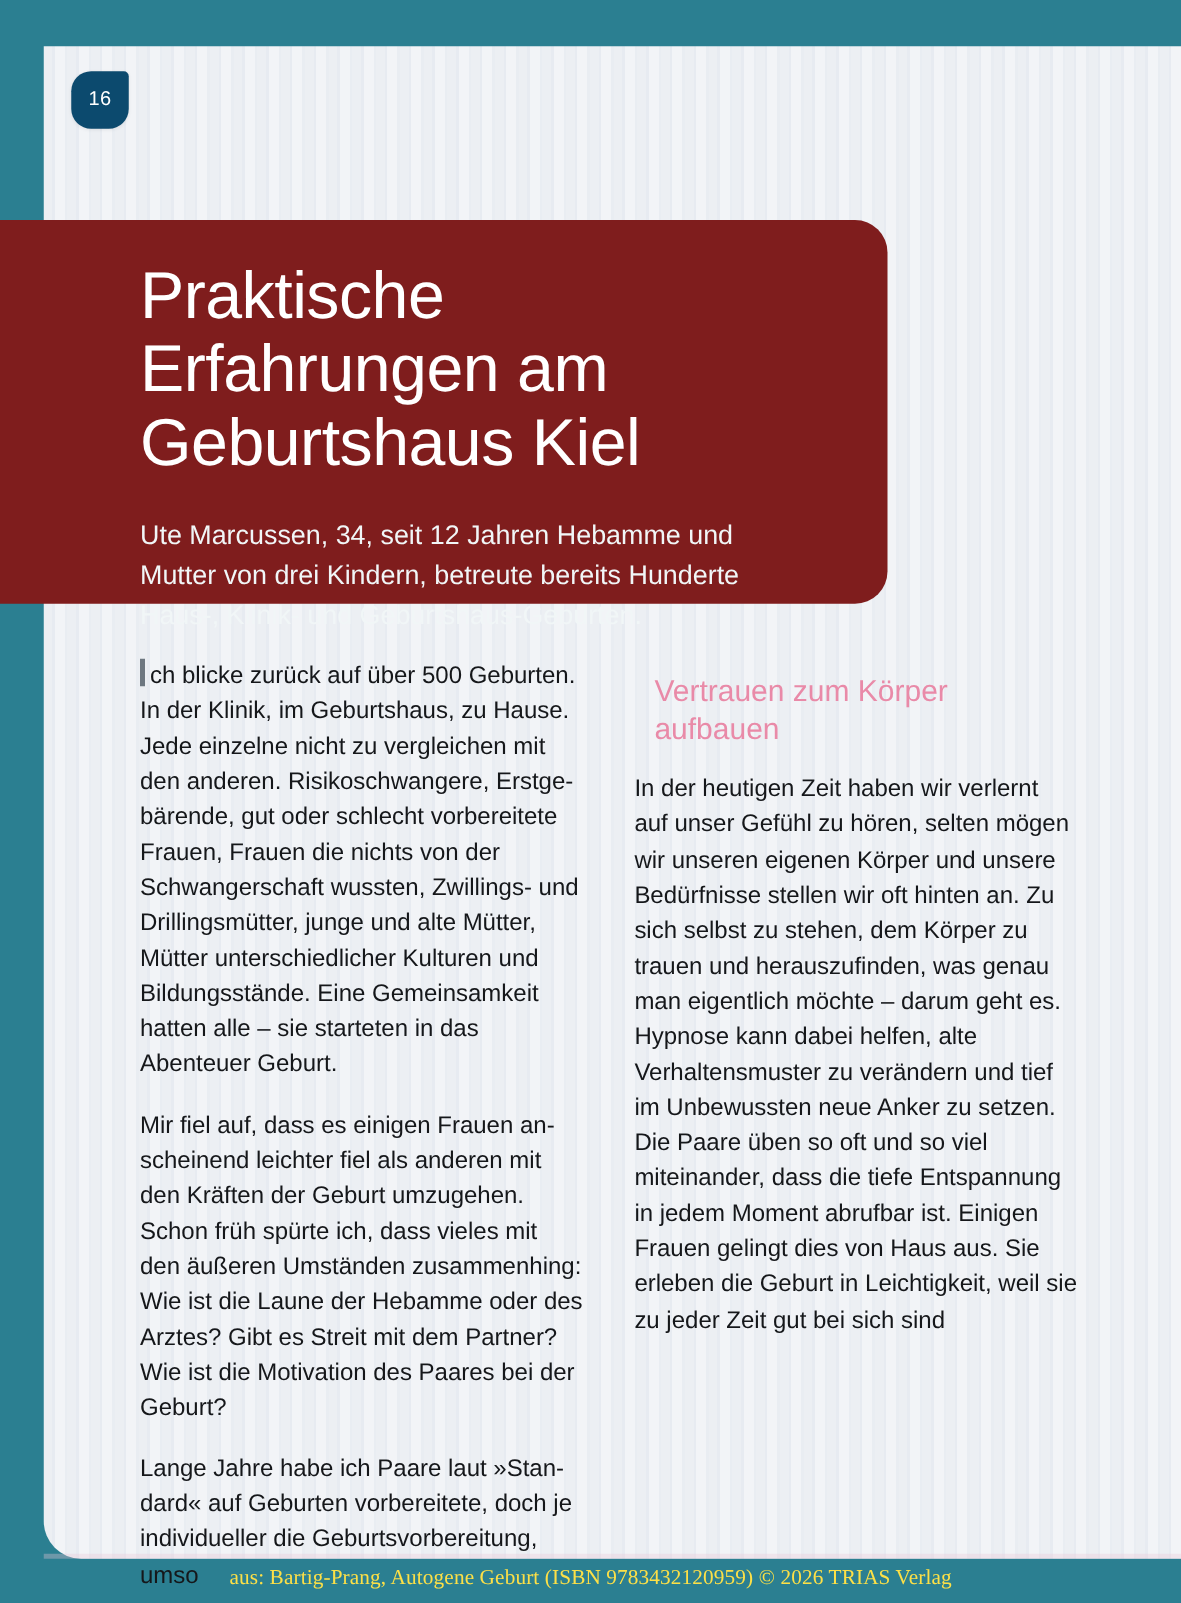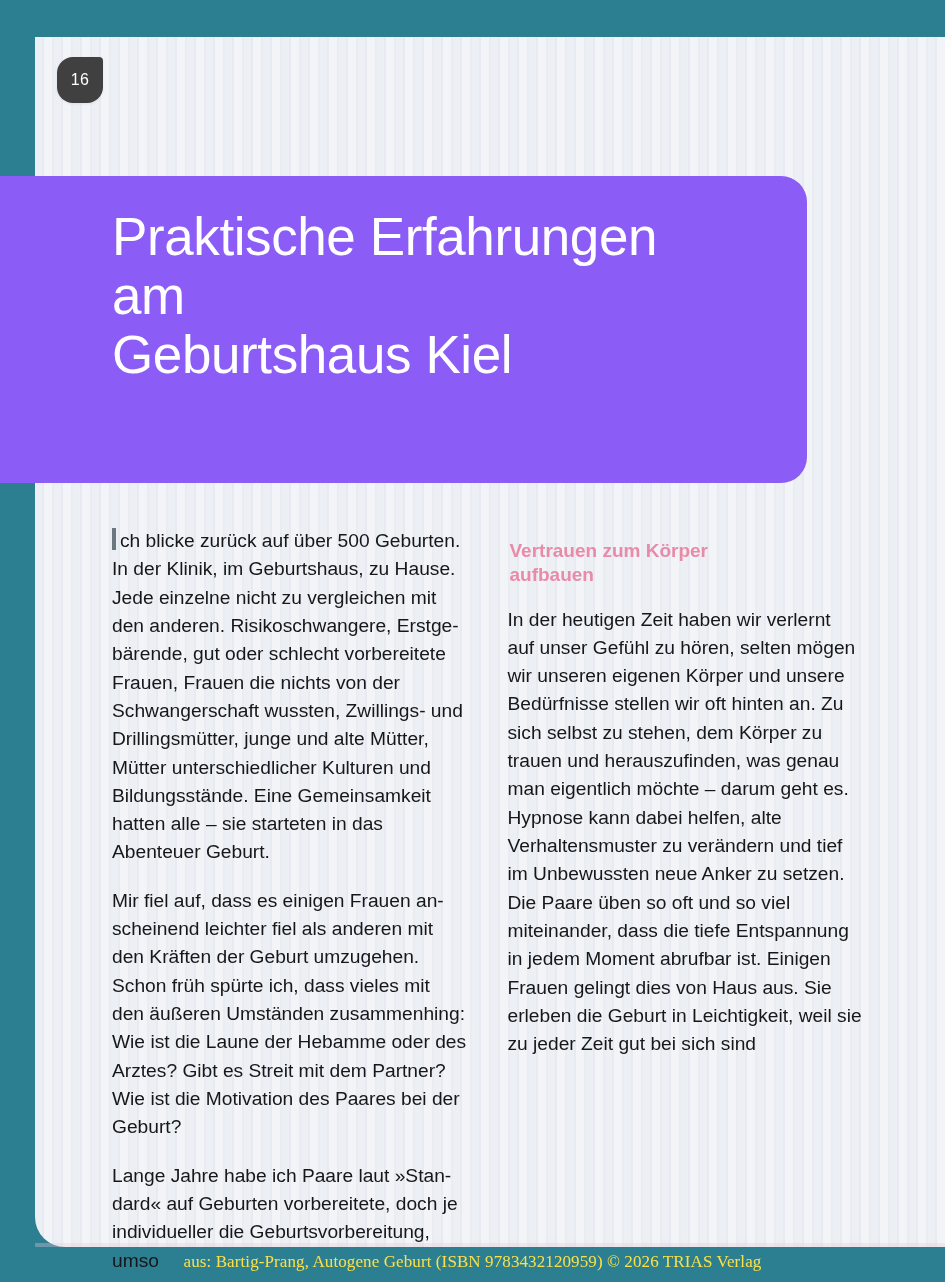--- a/index.html
+++ b/index.html
@@ -52,40 +52,40 @@
     background: rgba(236,200,215,0.35);
   }
 
   
   #page-badge {
     position: absolute;
     left: 57px;
     top: 57px;
     width: 46px;
     height: 46px;
-    background: #404040;
+    background: #0c4a6e;
     border-radius: 16px 4px 16px 16px;
     color: #ffffff;
     font-size: 16px;
     display: flex;
     align-items: center;
     justify-content: center;
     letter-spacing: 0.3px;
     box-shadow: 0 1px 3px rgba(0,0,0,0.07);
     z-index: 6;
   }
 
   
   #header-block {
     position: absolute;
     left: 0;
     top: 176px;
-    width: 807px;
+    width: 710px;
     height: 307px;
-    background: #8b5cf6;
+    background: #7f1d1d;
     border-radius: 0 26px 26px 0;
     z-index: 5;
     box-sizing: border-box;
     padding: 26px 70px 0 112px;
   }
 
   #article-title {
     color: #ffffff;
     font-size: 53px;
     line-height: 1.11;
@@ -133,24 +133,24 @@
   .dropcap-rule {
     display: inline-block;
     width: 4px;
     height: 22px;
     background: #6d7780;
     vertical-align: -3px;
     margin-right: 4px;
   }
   .section-heading {
     color: #e98aa8;
-    font-size: 19px;
+    font-size: 24px;
     line-height: 1.25;
-    font-weight: 700;
-    margin: 12px 0 19px 2px;
+    font-weight: 400;
+    margin: 12px 0 19px 16px;
     white-space: pre-line;
   }
 
   
   #footer-attribution {
     position: absolute;
     left: 0;
     right: 0;
     bottom: 10px;
     text-align: center;
@@ -166,20 +166,21 @@
 
 <div id="page-root">
 
   <div id="paper"></div>
 
   <div id="page-badge">16</div>
 
   <div id="header-block">
     <h1 id="article-title">Praktische Erfahrungen am
 Geburtshaus Kiel</h1>
+    <p id="article-standfirst">Ute Marcussen, 34, seit 12 Jahren Hebamme und Mutter von drei Kindern, betreute bereits Hunderte Haus-, Klinik- und Geburts­haus-Geburten.</p>
   </div>
 
   <div id="body-columns">
 
     <div class="body-column">
       <p class="body-para first-para"><span class="dropcap-rule"></span><span>ch blicke zurück auf über 500 Geburten. In der Klinik, im Geburtshaus, zu Hause. Jede einzelne nicht zu vergleichen mit den anderen. Risikoschwangere, Erstge­bärende, gut oder schlecht vorbereitete Frauen, Frauen die nichts von der Schwan­gerschaft wussten, Zwillings- und Dril­lingsmütter, junge und alte Mütter, Mütter unterschiedlicher Kulturen und Bildungs­stände. Eine Gemeinsamkeit hatten alle – sie starteten in das Abenteuer Geburt.</span></p>
       <p class="body-para">Mir fiel auf, dass es einigen Frauen an­scheinend leichter fiel als anderen mit den Kräften der Geburt umzugehen. Schon früh spürte ich, dass vieles mit den äuße­ren Umständen zusammenhing: Wie ist die Laune der Hebamme oder des Arztes? Gibt es Streit mit dem Partner? Wie ist die Moti­vation des Paares bei der Geburt?</p>
       <p class="body-para">Lange Jahre habe ich Paare laut »Stan­dard« auf Geburten vorbereitete, doch je in­dividueller die Geburtsvorbereitung, umso</p>
     </div>
 

